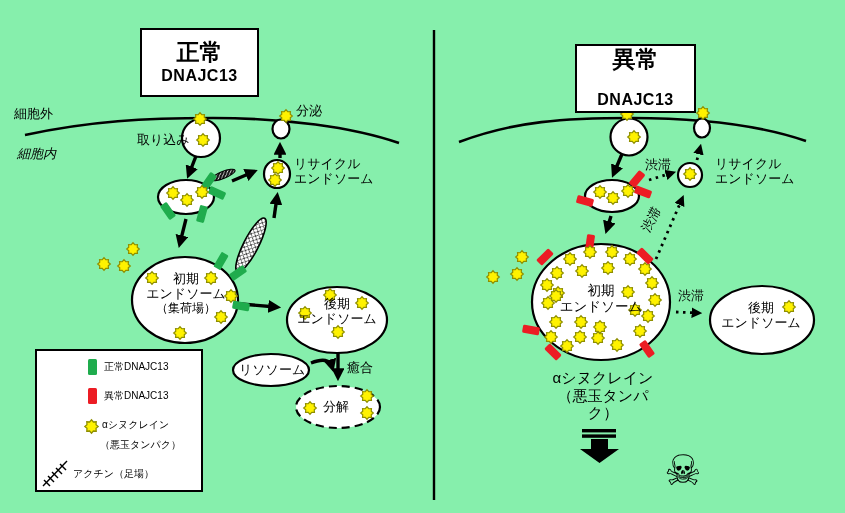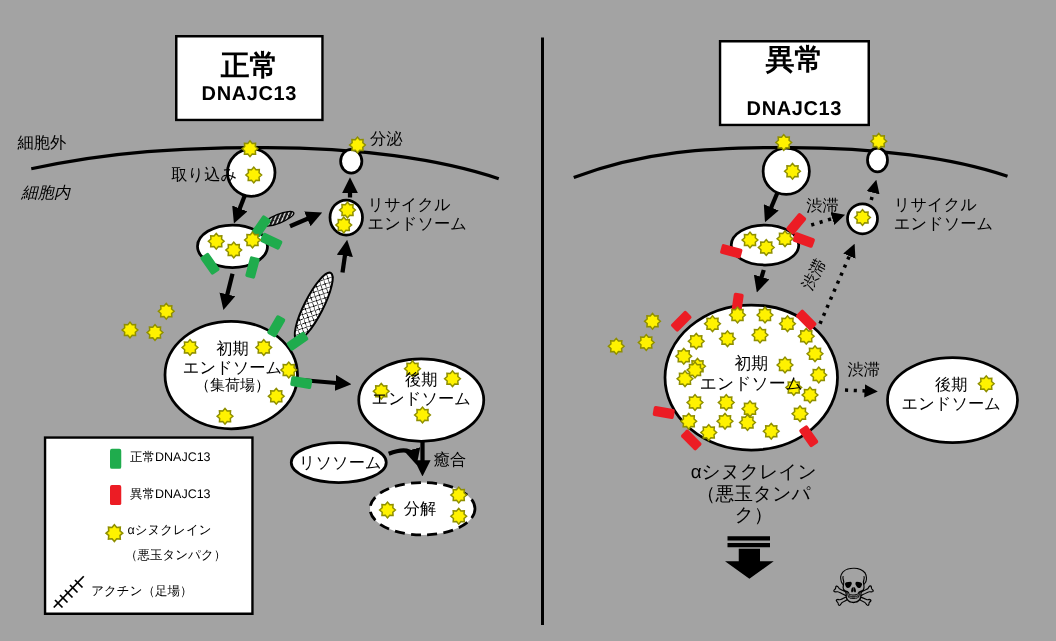--- a/index.html
+++ b/index.html
@@ -1,16 +1,16 @@
 <!DOCTYPE html>
 <html style="--normal-dnajc13: #1FAC4D; --abnormal-dnajc13: #EC1C24; --synuclein-fill: #FFF200; --synuclein-stroke: #8F8F00; --line: #000000; --background: #FFFFFF;"><head>
 <meta charset="utf-8">
 <style>
   html,body{margin:0;padding:0;background:#fff;}
-  .canvas{position:relative;width:845px;height:513px;background:#a3a3a3;overflow:hidden;
+  .canvas{position:relative;width:845px;height:513px;background:#86efac;overflow:hidden;
           font-family:"Liberation Sans","DejaVu Sans",sans-serif;color:#000;}
   .gfx{position:absolute;left:0;top:0;}
   .lbl{position:absolute;font-size:13px;line-height:15px;white-space:nowrap;}
   .ctr{text-align:center;white-space:normal;}
   .titlebox{position:absolute;border:2.5px solid #000;background:#fff;text-align:center;
             display:flex;flex-direction:column;justify-content:center;}
   .titlebox .t1{font-size:23px;font-weight:bold;line-height:26px;}
   .titlebox .t2{font-size:16px;font-weight:bold;line-height:22px;letter-spacing:.5px;}
   .legendbox{position:absolute;border:2.2px solid #000;background:#fff;}
   .lg{font-size:10px;}
@@ -230,21 +230,21 @@
     <line x1="5" y1="30" x2="29" y2="5"></line>
     <line x1="6" y1="24" x2="12" y2="30"></line>
         <line x1="10" y1="20" x2="16" y2="26"></line>
     <line x1="14" y1="16" x2="20" y2="22"></line>
         <line x1="18" y1="12" x2="24" y2="18"></line>
     <line x1="22" y1="8" x2="28" y2="14"></line>
   </g>
 </svg>
 <div class="lbl lg" style="left:73px;top:466px;">アクチン（足場）</div>
 
-<div class="titlebox" style="left:575px;top:32px;width:117px;height:65px;gap:17px;">
+<div class="titlebox" style="left:575px;top:44px;width:117px;height:65px;gap:17px;">
   <div class="t1">異常</div>
   <div class="t2">DNAJC13</div>
 </div>
 <div class="lbl" style="left:645px;top:157px;">渋滞</div>
 <div class="lbl" style="left:715px;top:156px;">
   <div>リサイクル</div>
   <div>エンドソーム</div>
 </div>
 <div class="lbl rot" style="left:638px;top:212px;">渋滞</div>
 <div class="lbl ctr" style="left:551px;top:283px;width:100px;font-size:13.5px;line-height:16px;">

